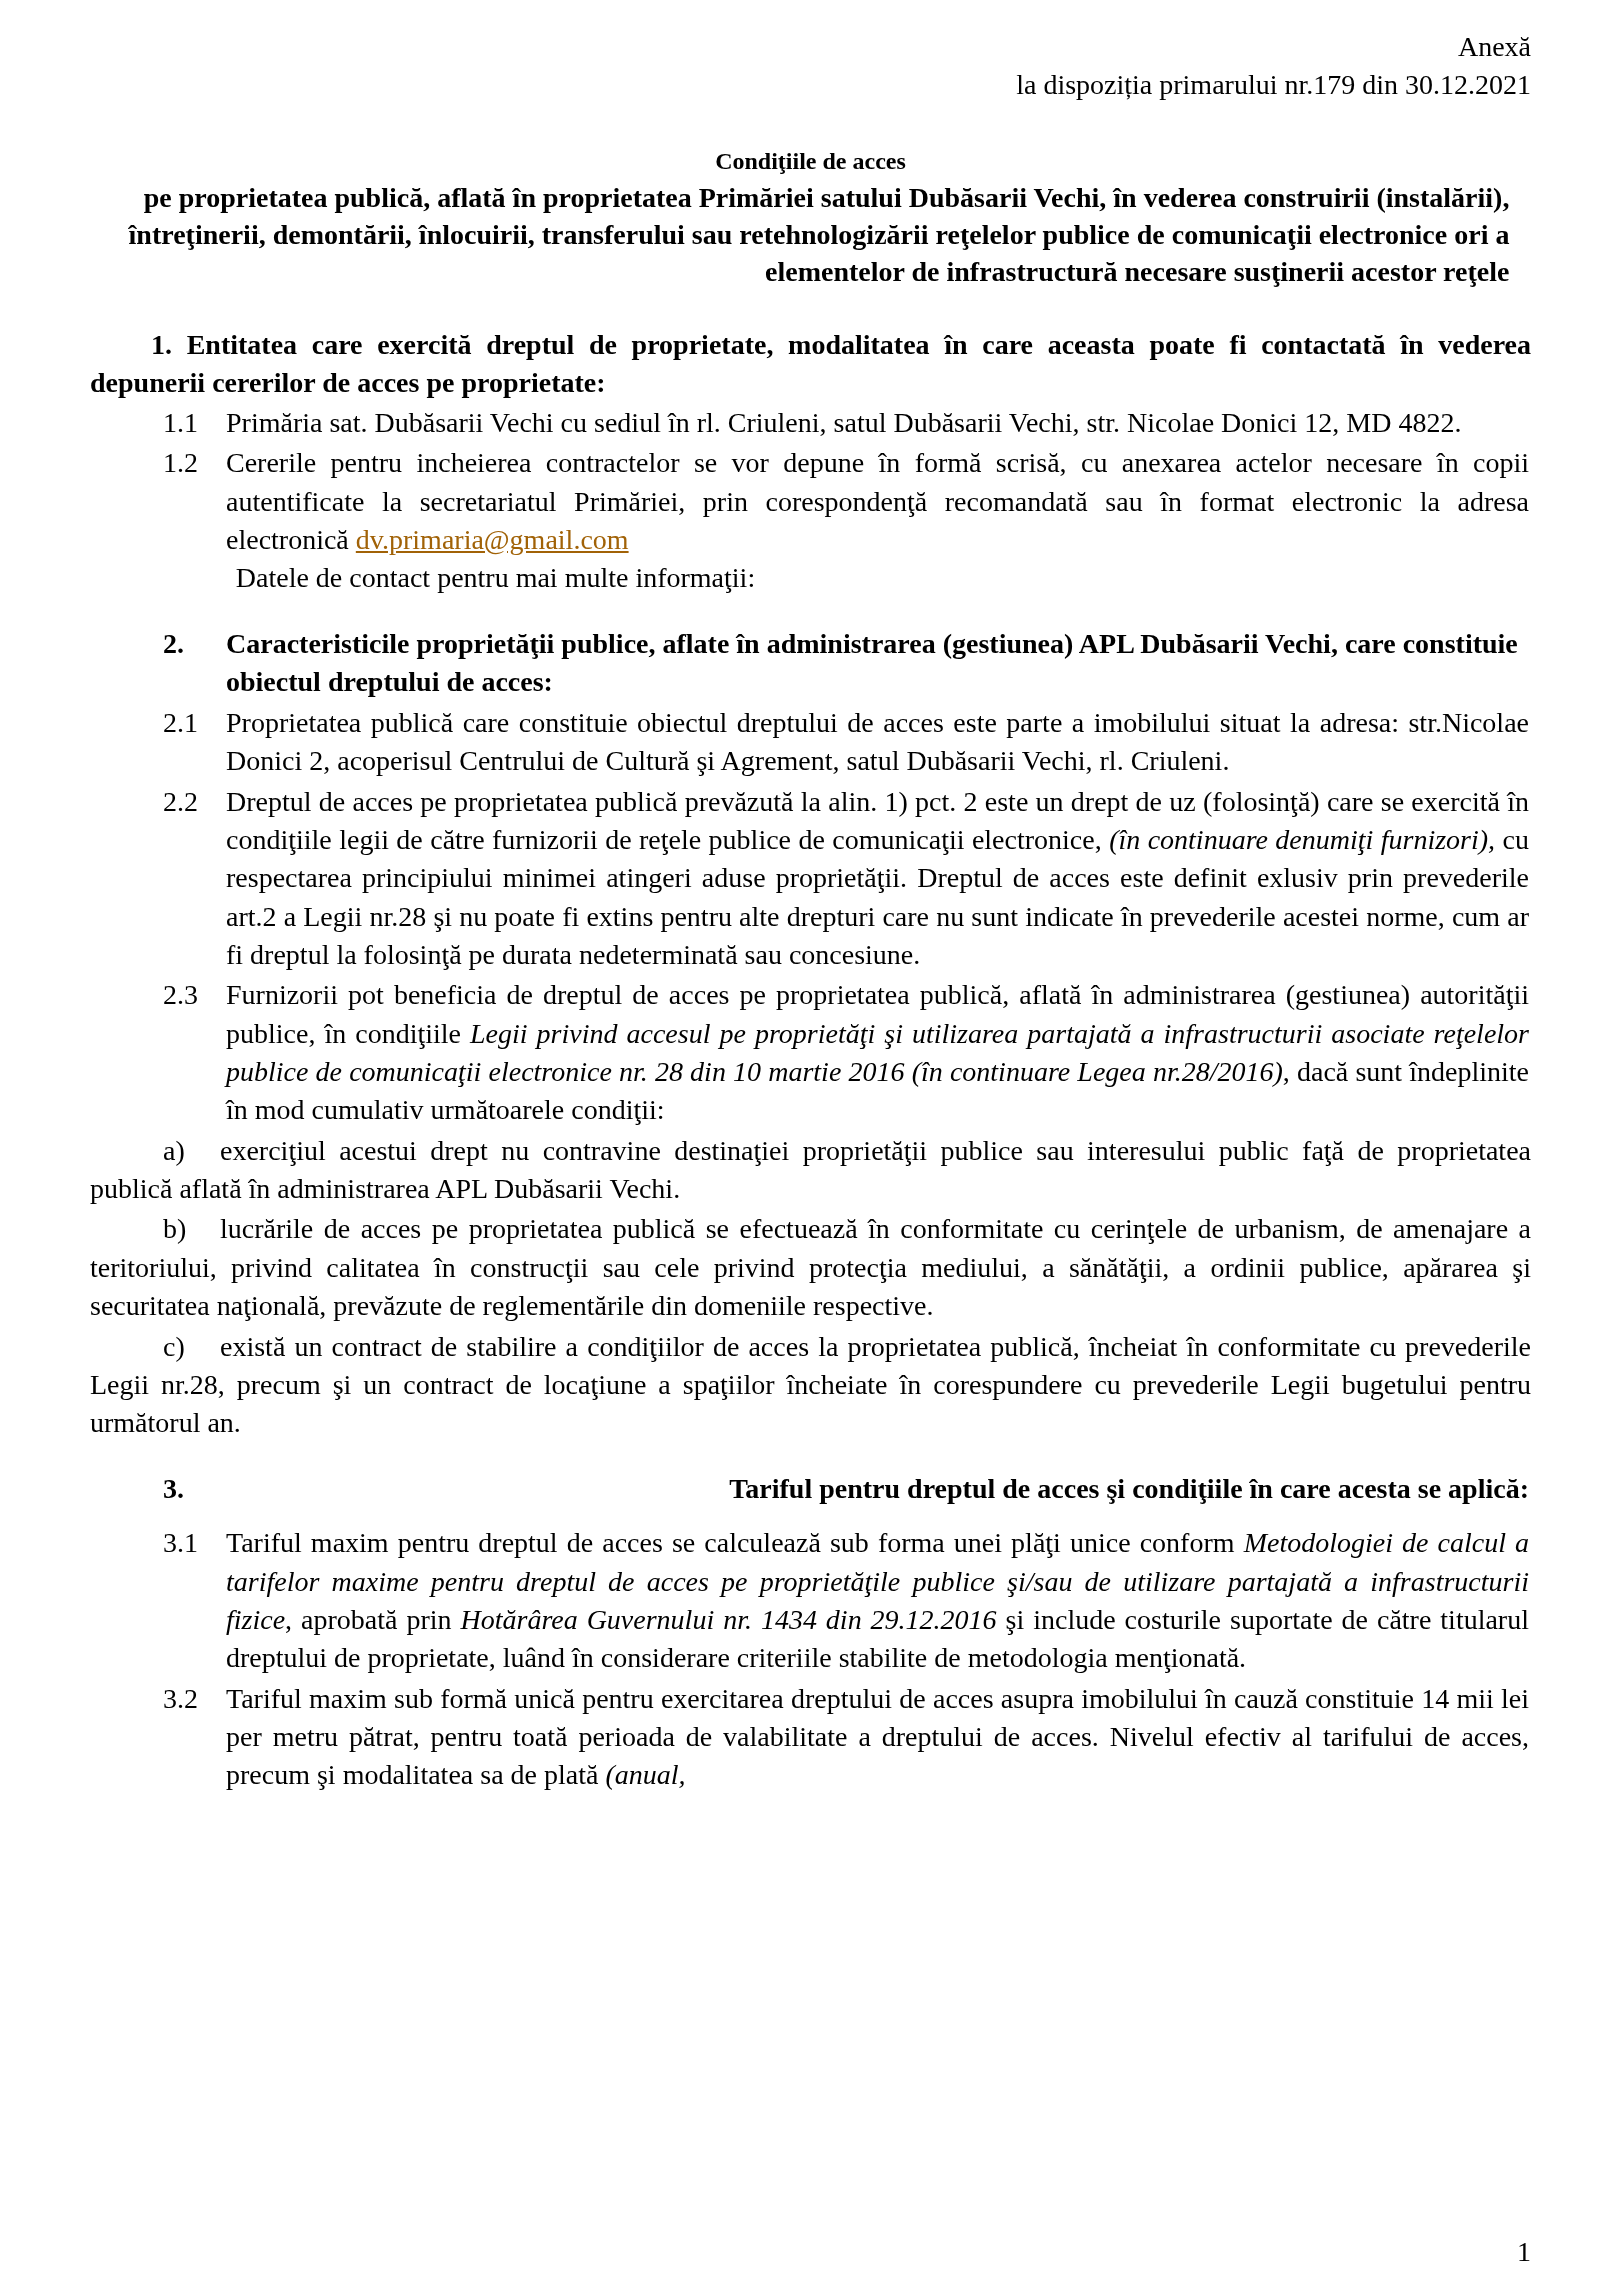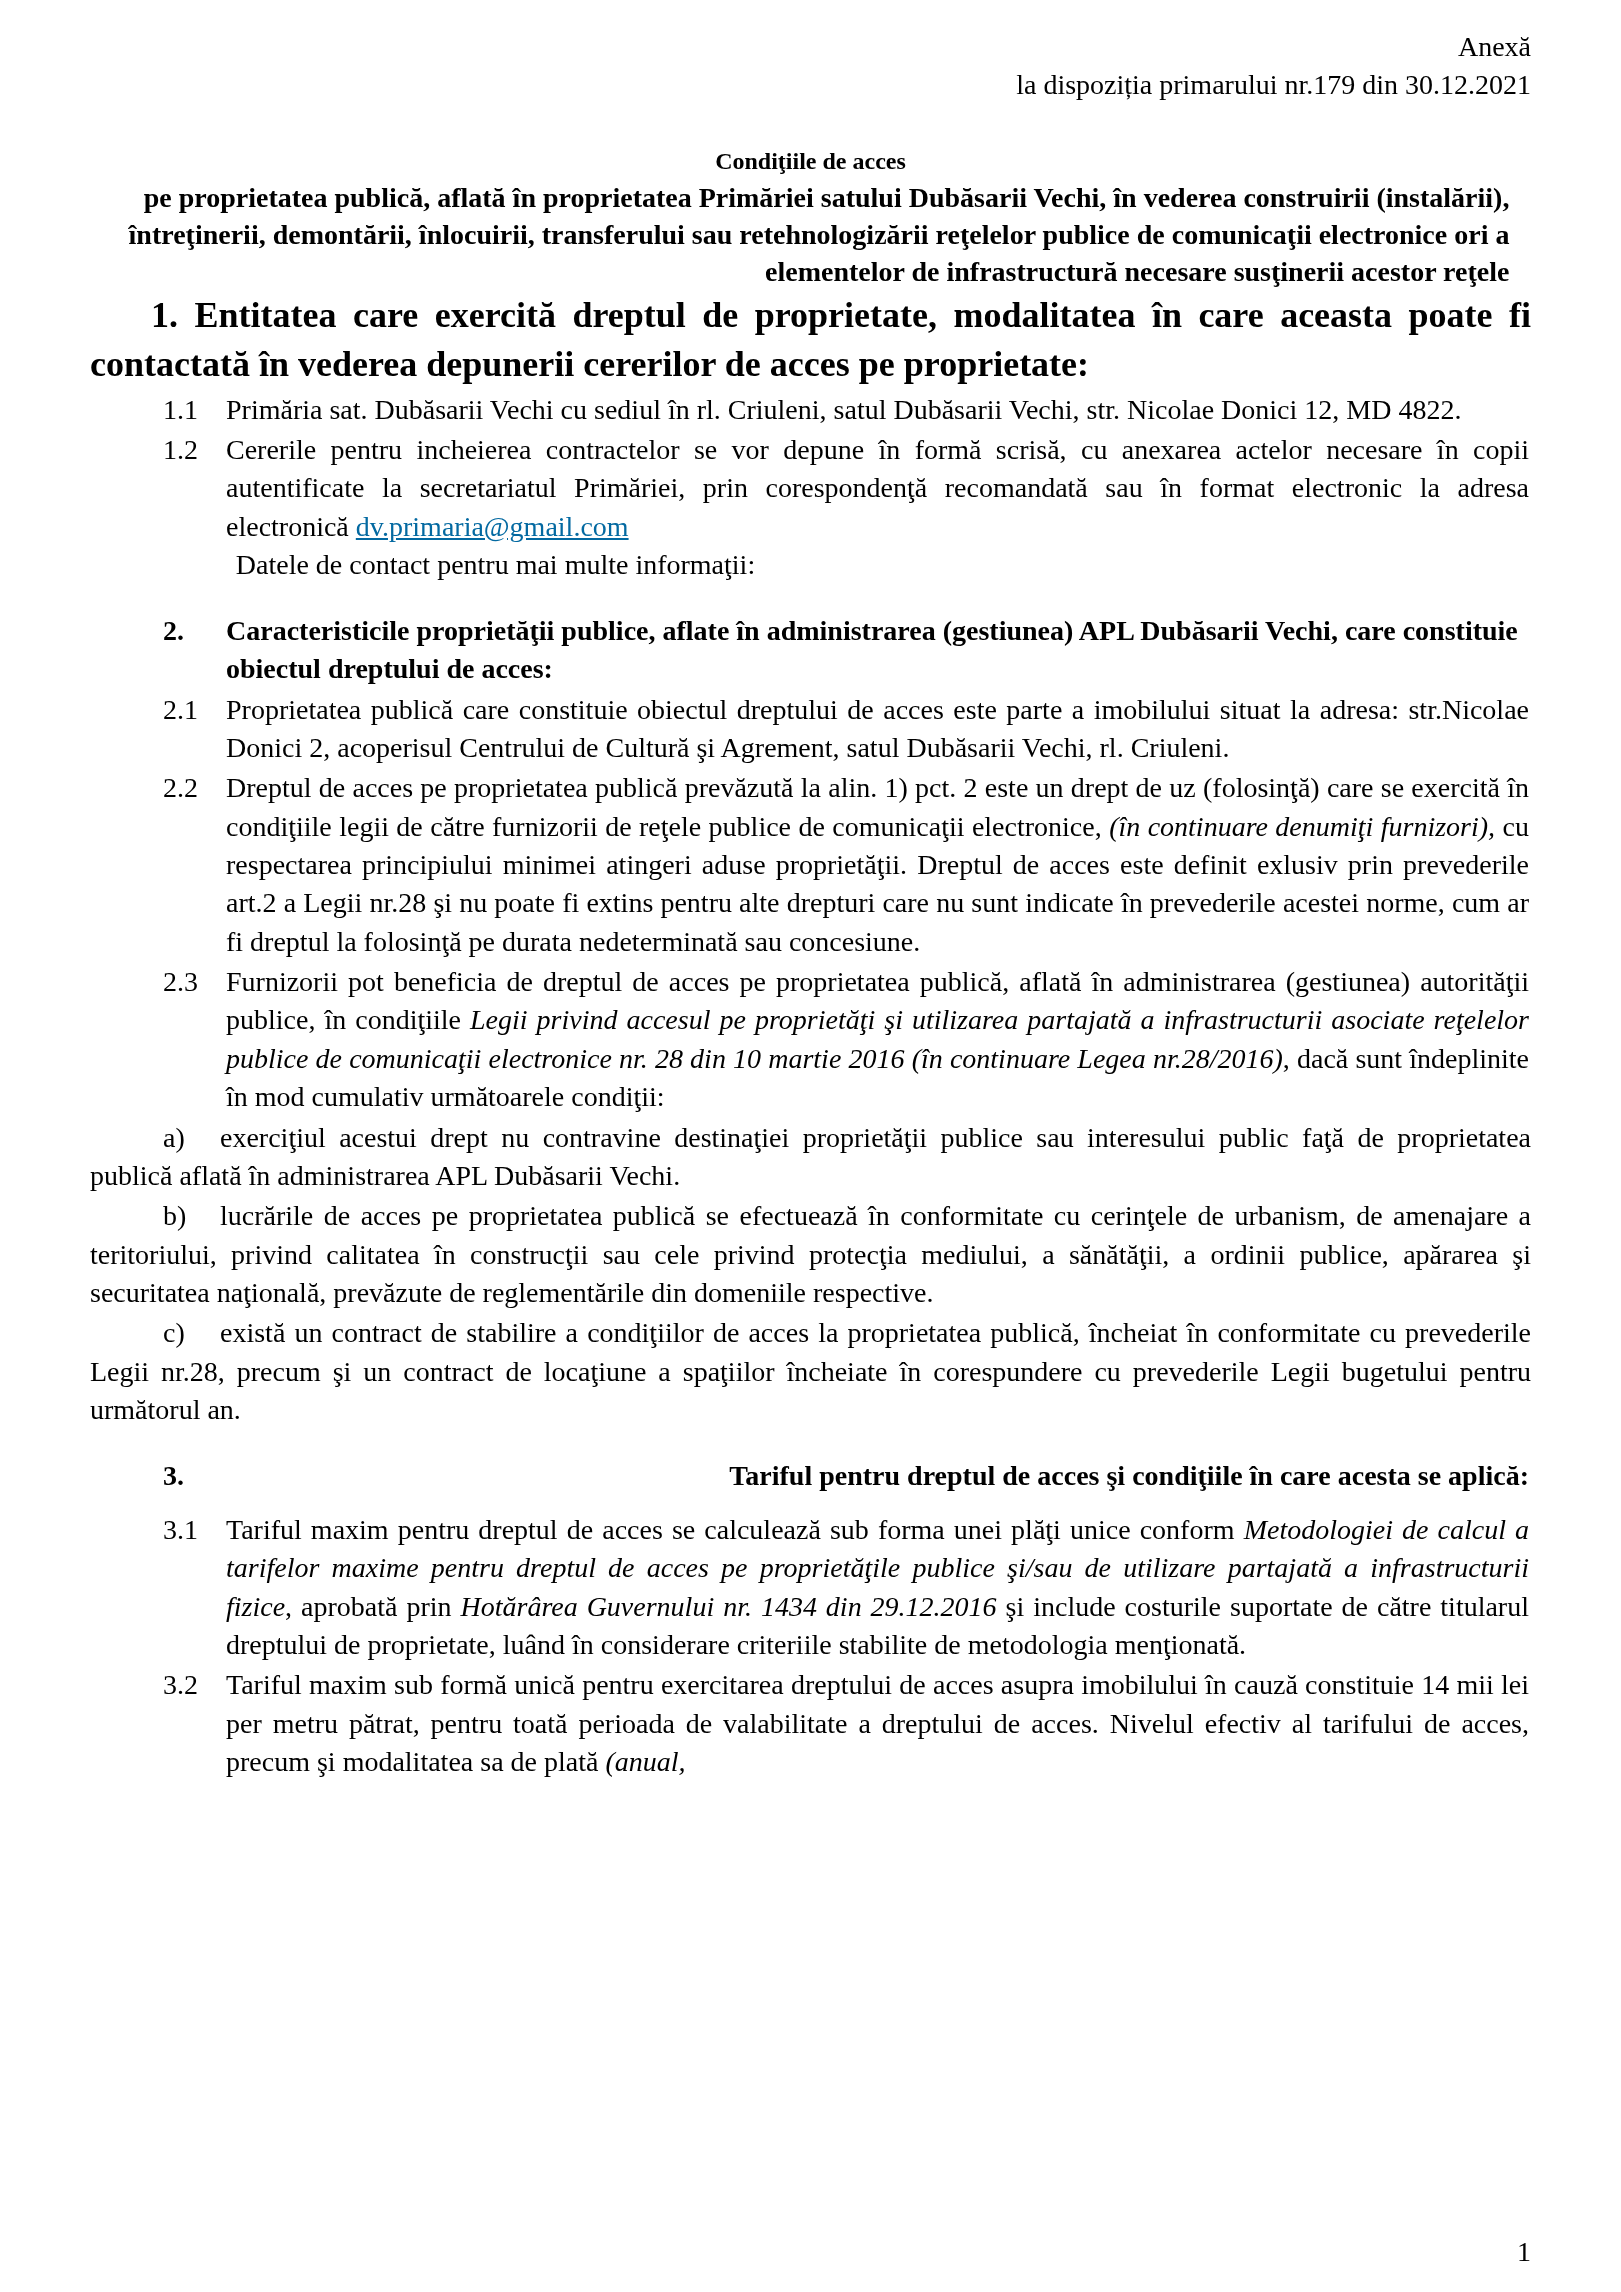--- a/index.html
+++ b/index.html
@@ -34,25 +34,26 @@
     margin-bottom: 3.9px;
   }
   .doc-subtitle {
     text-align: right;
     font-size: 28px;
     font-weight: bold;
     line-height: 1.33;
     margin: 0 21.6px 0 21.6px;
   }
   .section-head {
-    font-size: 36px;
+    font-size: 28px;
     font-weight: bold;
     text-align: justify;
     text-justify: inter-word;
     line-height: 1.36;
+    margin-top: 35px;
   }
   .section-head .indent {
     display: inline-block;
     width: 61px;
   }
   .para {
     font-size: 28px;
     line-height: 1.37;
     text-align: justify;
     text-justify: inter-word;
@@ -88,21 +89,21 @@
   }
   .lettered {
     margin-top: 2px;
   }
   .lettered .letter {
     display: inline-block;
     width: 57px;
     padding-left: 73px;
   }
   .link {
-    color: #0369a1;
+    color: #a16207;
     text-decoration: underline;
   }
   .ital {
     font-style: italic;
   }
   .gap-sm { height: 13.7px; }
   .gap-md { height: 25.5px; }
   .pagenum {
     position: absolute;
     right: 90px;

